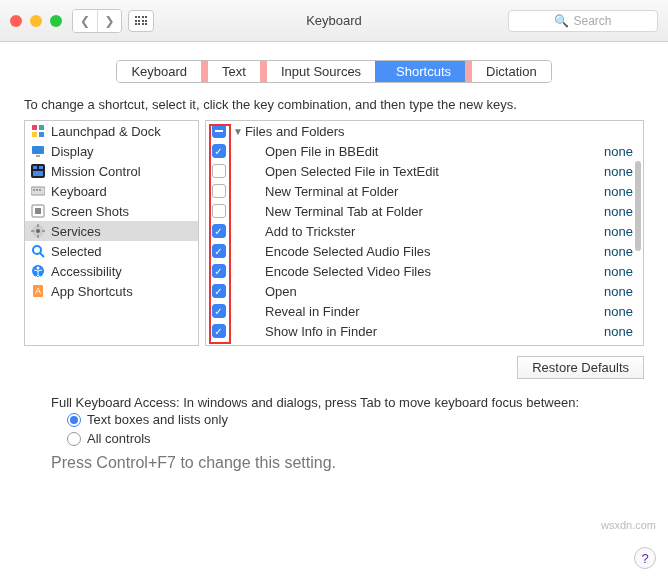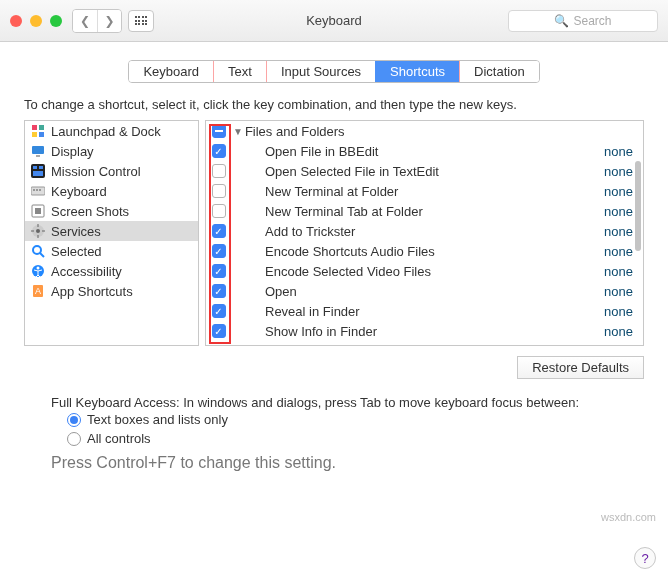--- a/index.html
+++ b/index.html
@@ -12,21 +12,21 @@
   .nav-btns { display:flex; border:1px solid #c8c8c8; border-radius:4px; overflow:hidden; margin-right:6px; }
   .nav-btn { width:24px; height:22px; background:#fff; display:flex; align-items:center; justify-content:center; color:#888; font-size:12px; }
   .nav-btn+ .nav-btn { border-left:1px solid #ddd; }
   .grid-btn { width:26px; height:22px; border:1px solid #c8c8c8; border-radius:4px; background:#fff; display:flex; align-items:center; justify-content:center; margin-right:6px; }
   .grid-icon { display:grid; grid-template-columns:repeat(4,2px); gap:1.5px; }
   .grid-icon span{width:2px;height:2px;background:#555;}
   .title { position:absolute; left:50%; transform:translateX(-50%); font-size:13px; color:#444; }
   .search { margin-left:auto; width:150px; height:22px; border:1px solid #d8d8d8; border-radius:4px; background:#fff; display:flex; align-items:center; justify-content:center; color:#aaa; gap:4px; font-size:12px; }
   .toolbar { display:flex; justify-content:center; padding:18px 0 10px; }
   .seg { display:flex; border:1px solid #bfbfbf; border-radius:4px; overflow:hidden; background:#fff; }
-  .seg-item { padding:3px 14px; font-size:13px; background:#fff; border-left:1px solid #fca5a5; cursor:pointer; }
+  .seg-item { padding:3px 14px; font-size:13px; background:#fff; border-left:7px solid #fca5a5; cursor:pointer; }
   .seg-item:first-child{border-left:none;}
   .seg-item.active { background:#4a90f7; color:#fff; border-left-color:#4a90f7; }
   .content { padding: 4px 24px 10px; }
   .instruction { font-size:13px; color:#333; margin-bottom:8px; }
   .panels { display:flex; gap:6px; }
   .left-panel { width:175px; height:226px; border:1px solid #c8c8c8; background:#fff; overflow:auto; }
   .cat-item { display:flex; align-items:center; gap:6px; padding:2px 6px; height:20px; font-size:13px; }
   .cat-item.selected { background:#dcdcdc; }
   .cat-icon { width:14px; height:14px; display:flex; align-items:center; justify-content:center; }
   .right-wrap { flex:1; position:relative; }
@@ -47,21 +47,21 @@
   .restore-row { display:flex; justify-content:flex-end; margin-top:10px; }
   .btn { border:1px solid #c8c8c8; background:linear-gradient(#fff,#f3f3f3); border-radius:0; padding:3px 14px; font-size:13px; cursor:pointer; }
   .fka { margin-top:16px; font-size:13px;margin-left:27px; }
   .radio-row { display:flex; align-items:center; gap:6px; padding:2px 0 2px 16px; }
   .radio { width:14px; height:14px; border-radius:50%; border:1px solid #999; display:flex; align-items:center; justify-content:center; background:#fff; }
   .radio.checked { border-color:#3b82f6; }
   .radio.checked::after{content:"";width:8px;height:8px;border-radius:50%;background:#3b82f6;}
   .hint { font-size:16px; color:#777; margin-top:6px; }
   .help { position:absolute; right:12px; bottom:12px; }
   .help-btn { width:22px; height:22px; border-radius:50%; border:1px solid #c8c8c8; background:#fafafa; display:flex; align-items:center; justify-content:center; color:#6b21a8; font-size:13px; cursor:pointer; }
-  .watermark { position:absolute; right:12px; bottom:58px; font-size:11px; color:#bbb; }
+  .watermark { position:absolute; right:12px; bottom:50px; font-size:11px; color:#bbb; }
 </style>
 </head>
 <body>
 
 <div class="titlebar">
   <div class="traffic">
     <div class="dot red"></div>
     <div class="dot yellow"></div>
     <div class="dot green"></div>
   </div>
@@ -239,21 +239,21 @@
             <span class="chk-col">
               <span class="svc-chk checked"></span>
             </span>
             <span class="svc-label">Add to Trickster</span>
             <span class="svc-short">none</span>
           </div>
           <div class="svc-row">
             <span class="chk-col">
               <span class="svc-chk checked"></span>
             </span>
-            <span class="svc-label">Encode Shortcuts Audio Files</span>
+            <span class="svc-label">Encode Selected Audio Files</span>
             <span class="svc-short">none</span>
           </div>
           <div class="svc-row">
             <span class="chk-col">
               <span class="svc-chk checked"></span>
             </span>
             <span class="svc-label">Encode Selected Video Files</span>
             <span class="svc-short">none</span>
           </div>
           <div class="svc-row">

